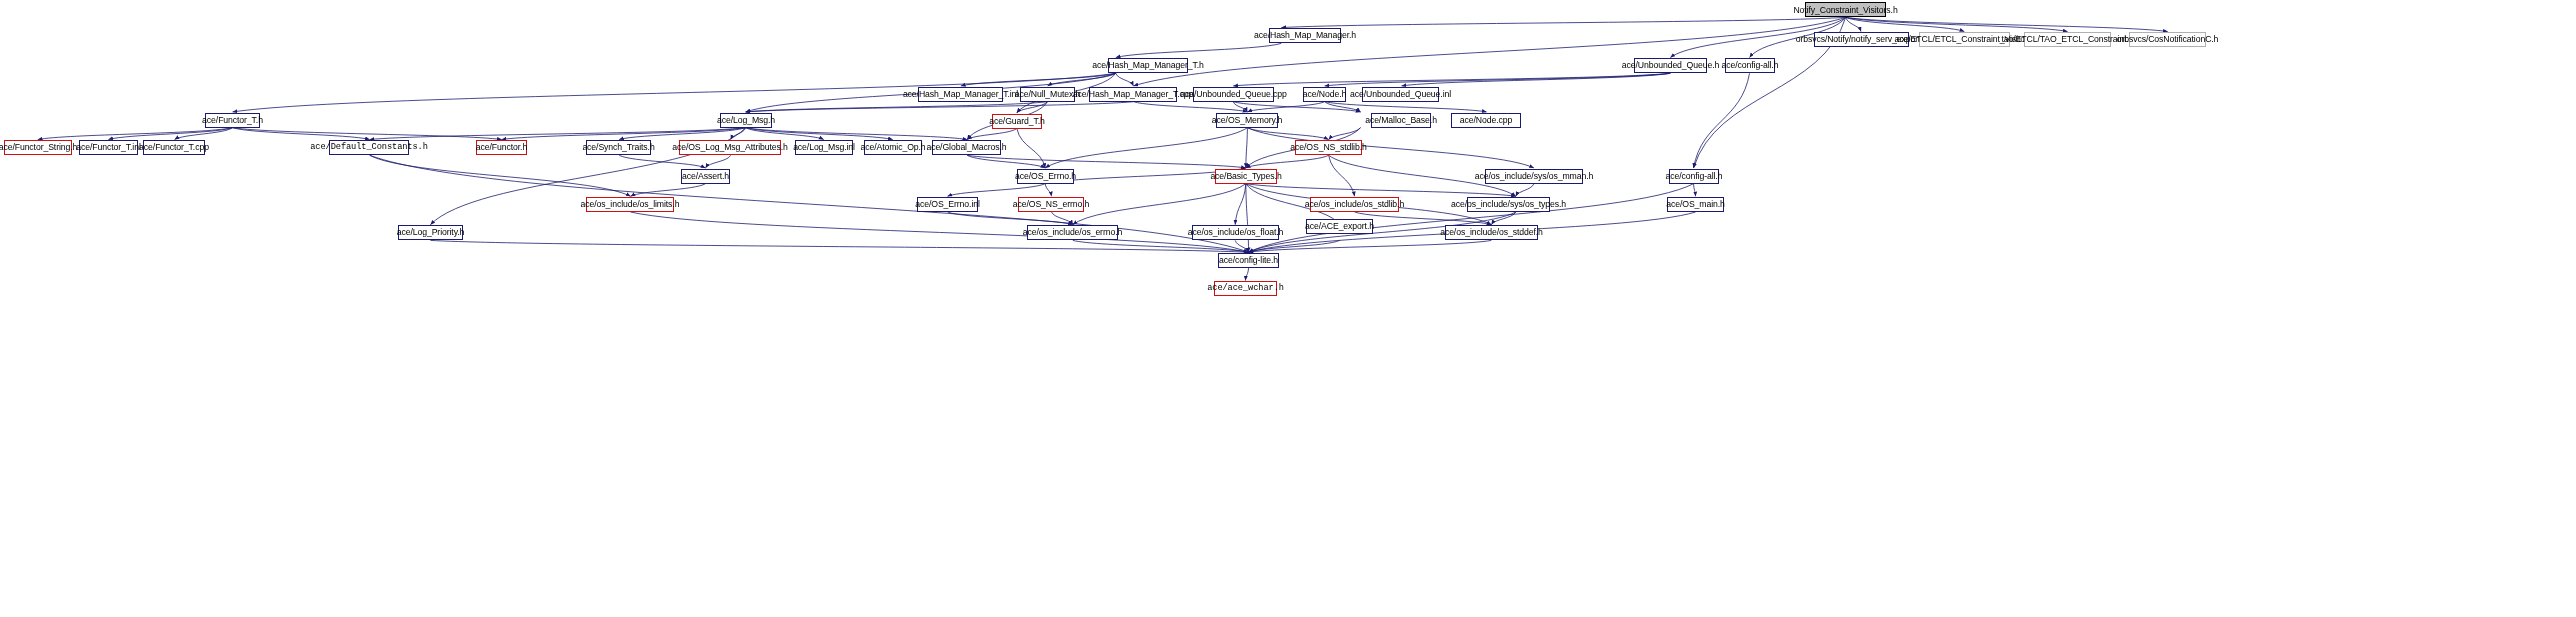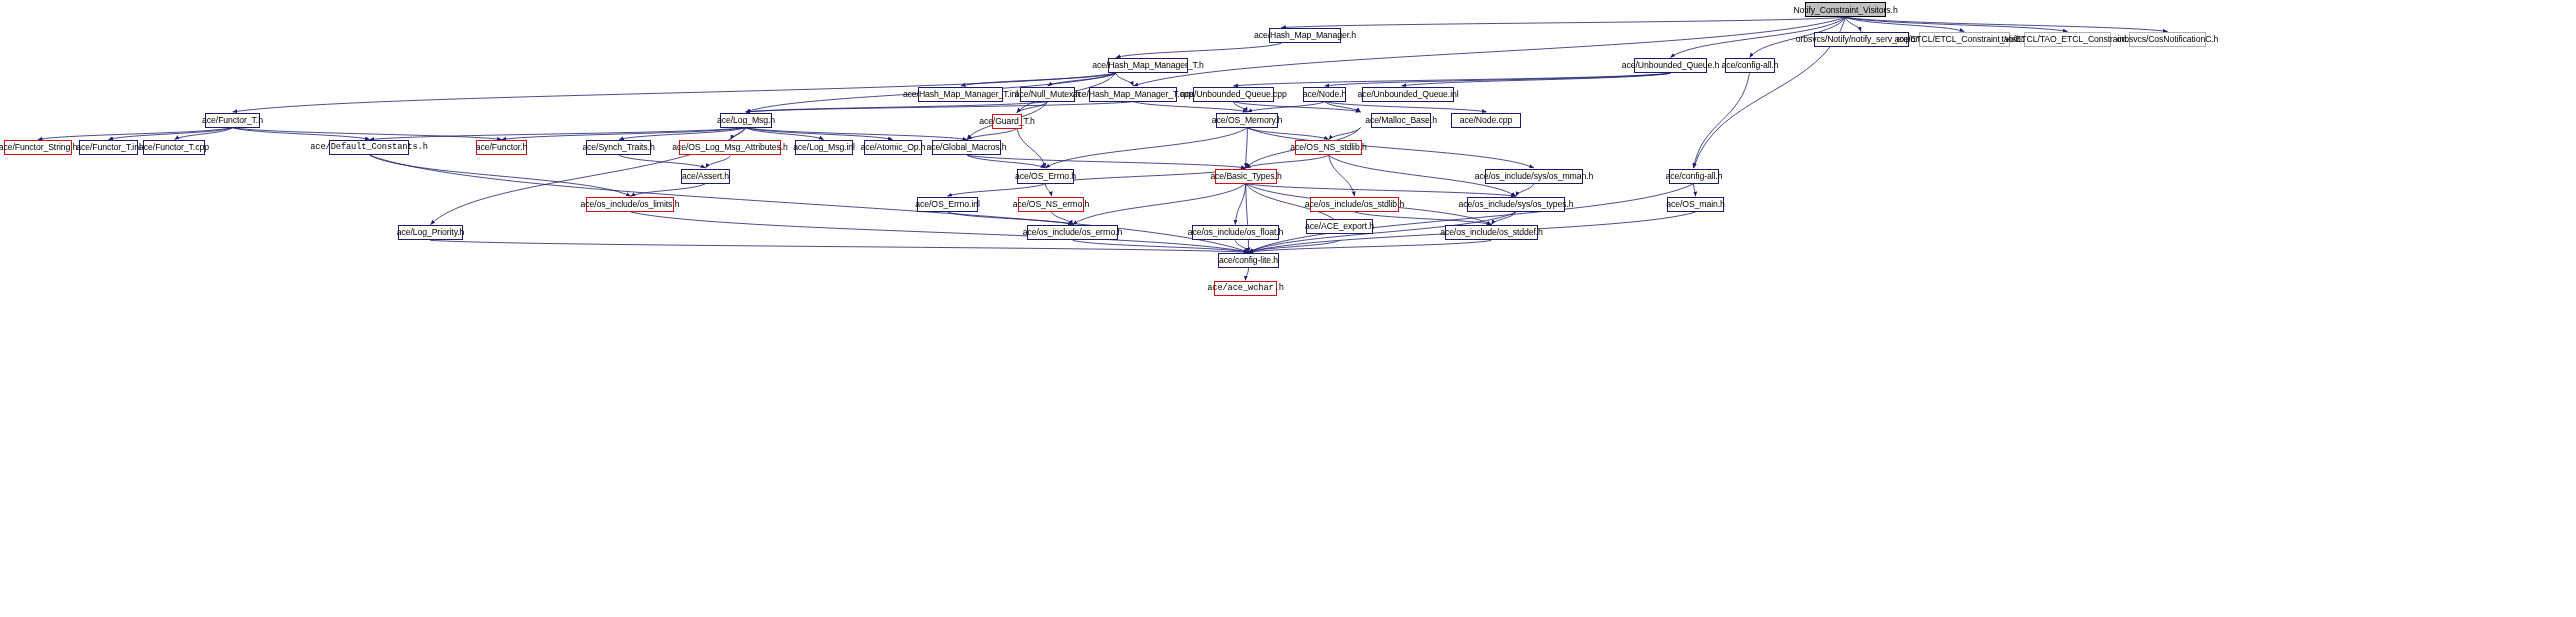--- a/index.html
+++ b/index.html
@@ -157,48 +157,48 @@
       <div class="node grey" style="left: 2024px; top: 32px; width: 87px;">tao/ETCL/TAO_ETCL_Constraint.h</div>
       <div class="node grey" style="left: 2129px; top: 32px; width: 77px;">orbsvcs/CosNotificationC.h</div>
       <div class="node" style="left: 1076px; top: 58px; width: 80px; margin-left: 32px;">ace/Hash_Map_Manager_T.h</div>
       <div class="node" style="left: 1634px; top: 58px; width: 73px;">ace/Unbounded_Queue.h</div>
       <div class="node" style="left: 1725px; top: 58px; width: 50px;">ace/config-all.h</div>
       <div class="node" style="left: 918px; top: 87px; width: 85px;">ace/Hash_Map_Manager_T.inl</div>
       <div class="node" style="left: 1020px; top: 87px; width: 55px;">ace/Null_Mutex.h</div>
       <div class="node" style="left: 1089px; top: 87px; width: 88px;">ace/Hash_Map_Manager_T.cpp</div>
       <div class="node" style="left: 1193px; top: 87px; width: 81px;">ace/Unbounded_Queue.cpp</div>
       <div class="node" style="left: 1303px; top: 87px; width: 43px;">ace/Node.h</div>
-      <div class="node" style="left: 1362px; top: 87px; width: 92px;">ace/Unbounded_Queue.inl</div>
+      <div class="node" style="left: 1362px; top: 87px; width: 77px;">ace/Unbounded_Queue.inl</div>
       <div class="node" style="left: 205px; top: 113px; width: 55px;">ace/Functor_T.h</div>
       <div class="node" style="left: 720px; top: 113px; width: 52px;">ace/Log_Msg.h</div>
       <div class="node" style="left: 1216px; top: 113px; width: 62px;">ace/OS_Memory.h</div>
       <div class="node" style="left: 1331px; top: 113px; width: 60px; margin-left: 40px;">ace/Malloc_Base.h</div>
       <div class="node" style="left: 1451px; top: 113px; width: 70px;">ace/Node.cpp</div>
-      <div class="node red" style="left: 992px; top: 114px; width: 30px;">ace/Guard_T.h</div>
+      <div class="node red" style="left: 992px; top: 114px; width: 50px;">ace/Guard_T.h</div>
       <div class="node red" style="left: 4px; top: 140px; width: 68px;">ace/Functor_String.h</div>
       <div class="node" style="left: 79px; top: 140px; width: 59px;">ace/Functor_T.inl</div>
       <div class="node" style="left: 143px; top: 140px; width: 62px;">ace/Functor_T.cpp</div>
       <div class="node" style="left: 329px; top: 140px; width: 80px; font-family: Liberation Mono, monospace;">ace/Default_Constants.h</div>
       <div class="node red" style="left: 476px; top: 140px; width: 51px;">ace/Functor.h</div>
       <div class="node" style="left: 586px; top: 140px; width: 65px;">ace/Synch_Traits.h</div>
       <div class="node red" style="left: 679px; top: 140px; width: 102px;">ace/OS_Log_Msg_Attributes.h</div>
       <div class="node" style="left: 795px; top: 140px; width: 58px;">ace/Log_Msg.inl</div>
       <div class="node" style="left: 864px; top: 140px; width: 58px;">ace/Atomic_Op.h</div>
       <div class="node" style="left: 932px; top: 140px; width: 69px;">ace/Global_Macros.h</div>
       <div class="node red" style="left: 1295px; top: 140px; width: 67px;">ace/OS_NS_stdlib.h</div>
       <div class="node" style="left: 681px; top: 169px; width: 49px;">ace/Assert.h</div>
       <div class="node" style="left: 1017px; top: 169px; width: 57px;">ace/OS_Errno.h</div>
       <div class="node red" style="left: 1215px; top: 169px; width: 62px;">ace/Basic_Types.h</div>
       <div class="node" style="left: 1485px; top: 169px; width: 98px;">ace/os_include/sys/os_mman.h</div>
       <div class="node" style="left: 1669px; top: 169px; width: 50px;">ace/config-all.h</div>
       <div class="node red" style="left: 586px; top: 197px; width: 88px;">ace/os_include/os_limits.h</div>
       <div class="node" style="left: 917px; top: 197px; width: 61px;">ace/OS_Errno.inl</div>
       <div class="node red" style="left: 1018px; top: 197px; width: 66px;">ace/OS_NS_errno.h</div>
       <div class="node red" style="left: 1310px; top: 197px; width: 89px;">ace/os_include/os_stdlib.h</div>
-      <div class="node" style="left: 1467px; top: 197px; width: 98px;">ace/os_include/sys/os_types.h</div>
+      <div class="node" style="left: 1467px; top: 197px; width: 83px;">ace/os_include/sys/os_types.h</div>
       <div class="node" style="left: 1667px; top: 197px; width: 57px;">ace/OS_main.h</div>
       <div class="node" style="left: 398px; top: 225px; width: 65px;">ace/Log_Priority.h</div>
       <div class="node" style="left: 1027px; top: 225px; width: 91px;">ace/os_include/os_errno.h</div>
       <div class="node" style="left: 1192px; top: 225px; width: 87px;">ace/os_include/os_float.h</div>
       <div class="node" style="left: 1306px; top: 219px; width: 67px;">ace/ACE_export.h</div>
       <div class="node" style="left: 1445px; top: 225px; width: 93px;">ace/os_include/os_stddef.h</div>
       <div class="node" style="left: 1218px; top: 253px; width: 61px;">ace/config-lite.h</div>
       <div class="node red" style="left: 1214px; top: 281px; width: 63px; font-family: Liberation Mono, monospace;">ace/ace_wchar.h</div>
     </div>
 </div>

